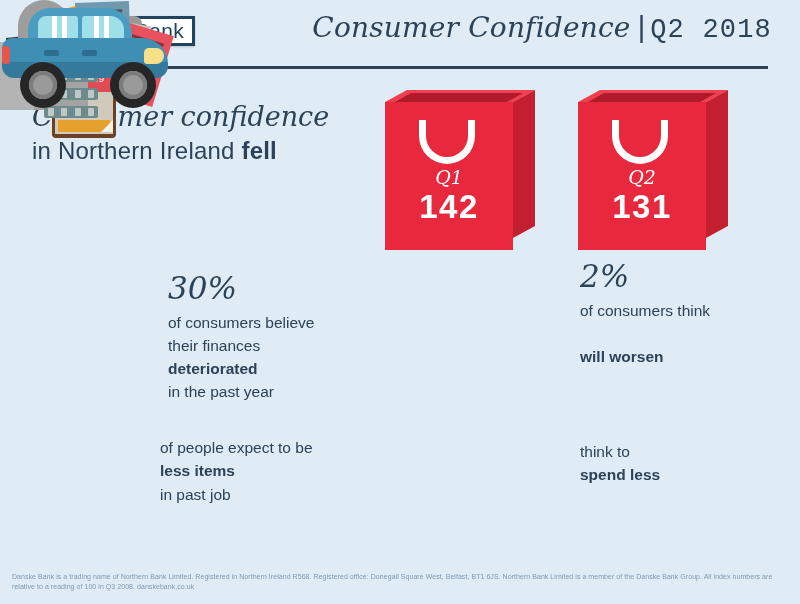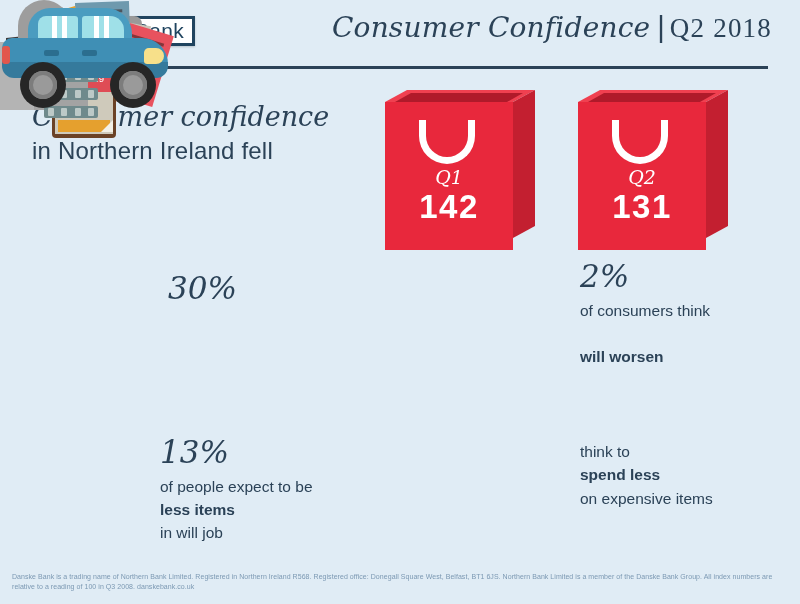--- a/index.html
+++ b/index.html
@@ -39,39 +39,39 @@
   #header-title {
     position:absolute; right:28px; top:11px;
     font-size:28px; color:#2b4257; white-space:nowrap;
   }
   #header-title .ital {
     font-family:"DejaVu Serif", serif;
     font-style:italic; font-size:28px; letter-spacing:.2px;
   }
   #header-title .bar { font-weight:300; margin:0 5px 0 7px; font-size:29px; color:#2b4257; }
   #header-title .quarter {
-    font-family:Liberation Serif, serif;
+    font-family:Liberation Mono, monospace;
     font-size:27px; letter-spacing:1.2px;
   }
 
   #header-rule {
     position:absolute; left:40px; top:66px; width:728px; height:3px;
     background:#2b4257;
   }
 
   
   #headline { position:absolute; left:32px; top:100px; width:360px; }
   #headline .l1 {
     font-family:"DejaVu Serif", serif; font-style:italic;
     font-size:27px; color:#2b4257; line-height:1.25; letter-spacing:0px;
   }
   #headline .l2, #headline .l3 {
     font-size:24px; color:#2b4257; line-height:1.45; letter-spacing:.2px;
   }
-  #headline b { font-weight:normal; }
+  #headline b { font-weight:bold; }
 
   
   .bag { position:absolute; }
   .bag .front {
     position:absolute; left:0; top:22px; width:128px; height:148px;
     background:#e8283c;
   }
   .bag .side {
     position:absolute; left:128px; top:10px; width:22px; height:148px;
     background:#c31f30;
@@ -425,43 +425,47 @@
   <div class="handle-c hc1"></div>
   <div class="handle-c hc2"></div>
   <div class="headlight"></div>
   <div class="taillight"></div>
   <div class="wheel w1"></div>
   <div class="wheel w2"></div>
 </div>
 
 <div class="stat" id="stat1">
   <div class="pct">30%</div>
+  <div class="txt">
+    <span>of consumers believe</span><br>
+    <span>their finances</span><br>
+    <b>deteriorated</b><br>
+    <span>in the past year</span>
+  </div>
 </div>
 
 <div class="stat" id="stat2">
   <div class="pct">2%</div>
   <div class="txt">
     <span>of consumers think</span><br>
     <br>
     <b>will worsen</b><br>
   </div>
 </div>
 
 <div class="stat" id="stat3">
-  <div class="pct">13%</div>
   <div class="txt">
     <span>of people expect to be</span><br>
     <b>less items</b><br>
-    <span>in will job</span>
+    <span>in past job</span>
   </div>
 </div>
 
 <div class="stat" id="stat4">
   <div class="txt">
     <span>think to</span><br>
     <b>spend less</b><br>
-    <span>on expensive items</span>
   </div>
 </div>
 
 <div id="footer">
   <p>Danske Bank is a trading name of Northern Bank Limited. Registered in Northern Ireland R568. Registered office: Donegall Square West, Belfast, BT1 6JS. Northern Bank Limited is a member of the Danske Bank Group. All index numbers are relative to a reading of 100 in Q3 2008. danskebank.co.uk</p>
 </div>
 
 </body></html>

